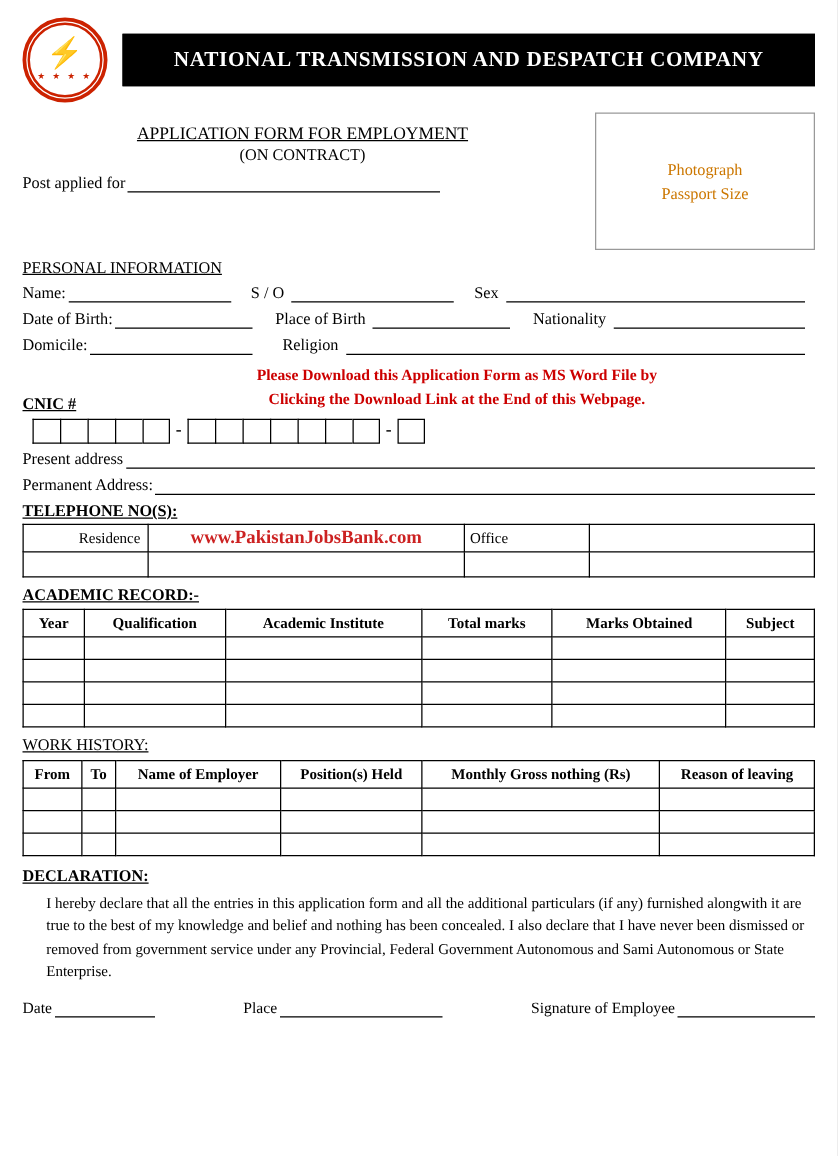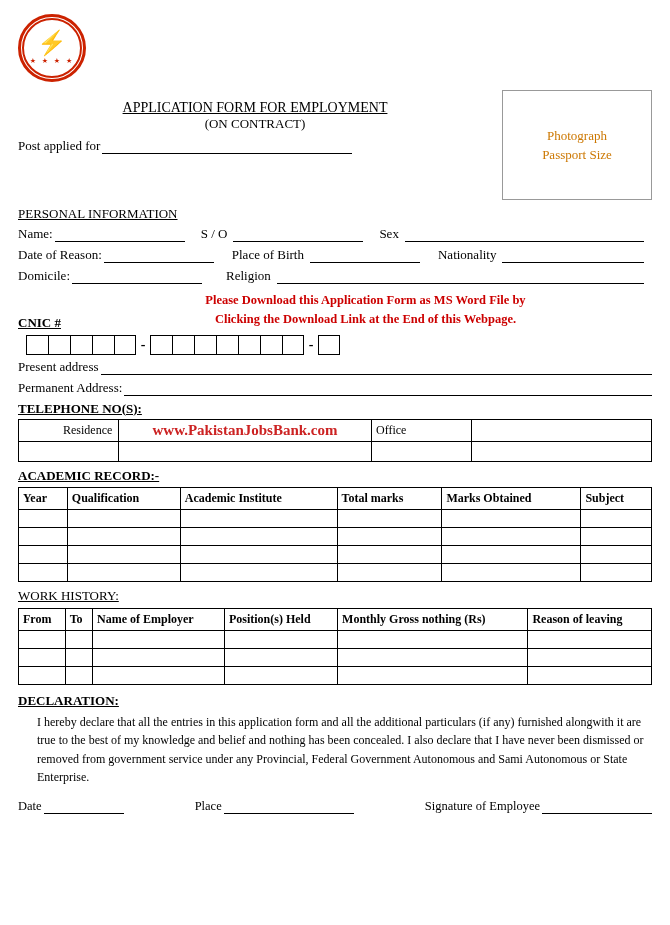--- a/index.html
+++ b/index.html
@@ -74,21 +74,21 @@
     }
     .top-section {
       display: flex;
       align-items: flex-start;
       margin-bottom: 4px;
     }
     .top-left {
       flex: 1;
     }
     .photo-box {
-      width: 150px;
+      width: 176px;
       min-height: 110px;
       border: 1px solid #999;
       display: flex;
       align-items: center;
       justify-content: center;
       flex-direction: column;
       margin-left: 10px;
       flex-shrink: 0;
     }
     .photo-text {
@@ -190,21 +190,21 @@
     }
     .data-table {
       width: 100%;
       border-collapse: collapse;
       font-size: 12px;
       margin-bottom: 6px;
     }
     .data-table th, .data-table td {
       border: 1px solid black;
       padding: 3px 4px;
-      text-align: left;
+      text-align: center;
       vertical-align: top;
     }
     .data-table th {
       font-weight: bold;
     }
     .data-table .empty-row td {
       height: 18px;
     }
     .declaration-title {
       font-size: 13px;
@@ -245,20 +245,21 @@
 
 <div class="page">
 
   <div class="header-row">
     <div class="logo-circle">
       <div class="logo-inner">
         <span style="font-size:24px; line-height:1;">⚡</span>
         <span style="font-size:7px; color:#cc2200; letter-spacing:2px; margin-top:2px;">★ ★ ★ ★</span>
       </div>
     </div>
+    <div class="company-name-box">NATIONAL TRANSMISSION AND DESPATCH COMPANY</div>
   </div>
 
   <div class="top-section">
     <div class="top-left">
       <div class="app-title-section">
         <div class="app-title">APPLICATION FORM FOR EMPLOYMENT</div>
         <div class="app-subtitle">(ON CONTRACT)</div>
       </div>
       <div class="post-applied-row">
         <span class="field-label">Post applied for</span>
@@ -275,21 +276,21 @@
   <div class="field-row">
     <span class="field-label">Name:</span>
     <span class="field-line" style="width:130px; flex:none;"></span>
     <span class="field-label" style="margin-left:8px;">S / O</span>
     <span class="field-line" style="width:130px; flex:none; margin-left:4px;"></span>
     <span class="field-label" style="margin-left:8px;">Sex</span>
     <span class="field-line" style="flex:1; margin-left:4px;"></span>
   </div>
 
   <div class="field-row">
-    <span class="field-label">Date of Reason:</span>
+    <span class="field-label">Date of Birth:</span>
     <span class="field-line" style="width:110px; flex:none;"></span>
     <span class="field-label" style="margin-left:10px;">Place of Birth</span>
     <span class="field-line" style="width:110px; flex:none; margin-left:4px;"></span>
     <span class="field-label" style="margin-left:10px;">Nationality</span>
     <span class="field-line" style="flex:1; margin-left:4px;"></span>
   </div>
 
   <div class="field-row">
     <span class="field-label">Domicile:</span>
     <span class="field-line" style="width:130px; flex:none;"></span>

